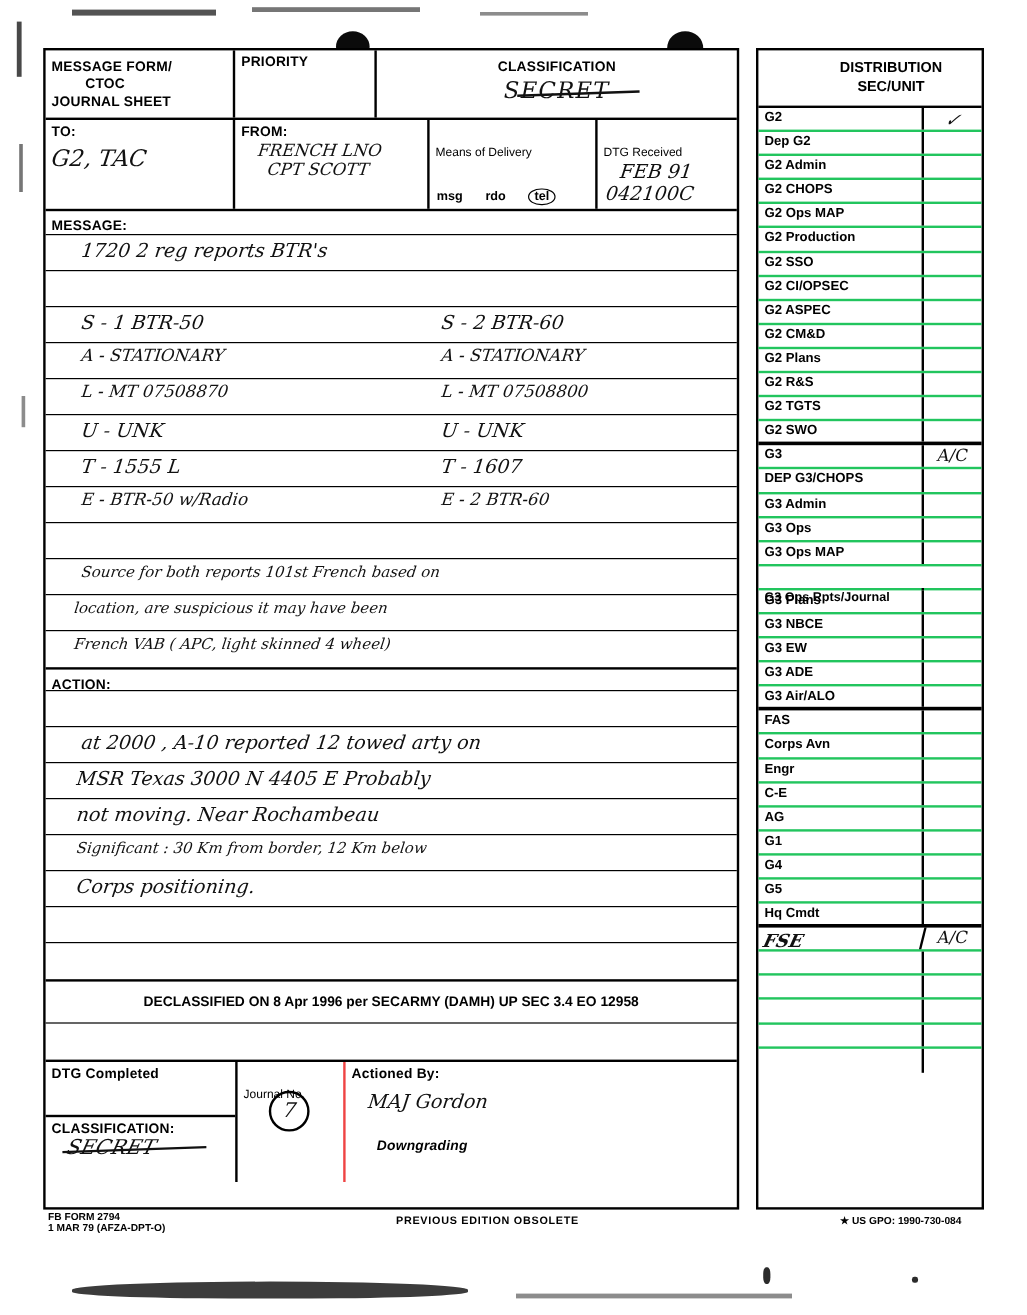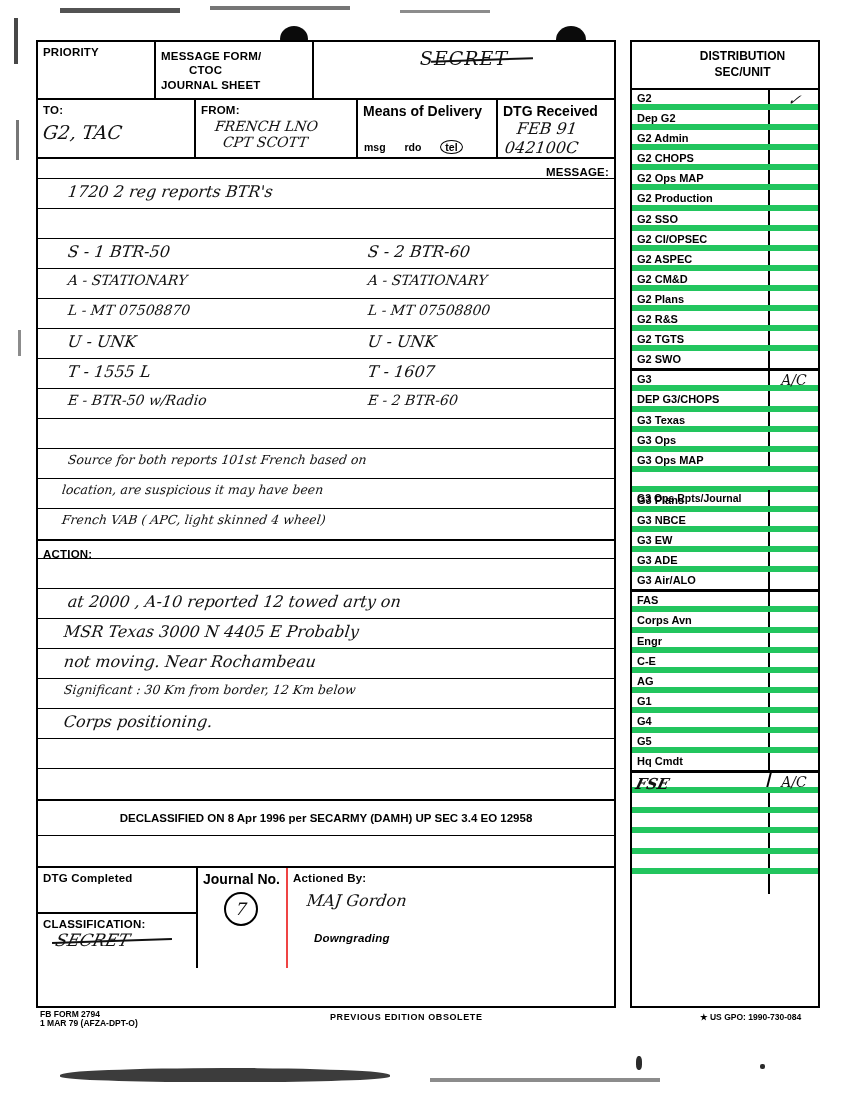--- a/index.html
+++ b/index.html
@@ -15,56 +15,56 @@
 
   
   .form{
     position:absolute;left:36px;top:40px;width:580px;height:968px;
     border:2px solid #000;box-sizing:border-box;background:#fff;
   }
   .row{display:flex;border-bottom:2px solid #000;box-sizing:border-box;}
   .cell{box-sizing:border-box;position:relative;padding:3px 5px;}
   .vb{border-right:2px solid #000;}
   .lbl{font-size:11.5px;font-weight:bold;letter-spacing:.2px;line-height:1.25;}
-  .lbl-sm{font-size:14px;font-weight:bold;}
+  .lbl-sm{font-size:10px;font-weight:normal;margin-top:19px;}
   .hand{
     font-family:"DejaVu Serif", serif;
     font-style:italic;
     font-size:16px;
     color:#111;
     transform:skewX(-7deg);
     white-space:nowrap;
   }
   .hand.sm{font-size:14px;}
   .hand.xs{font-size:12.5px;}
   .hand.lg{font-size:19px;}
 
   
   .hdr{height:58px;}
   .hdr .c1{width:158px;padding-top:7px;}
   .hdr .c2{width:118px;}
   .hdr .c3{flex:1;text-align:center;}
   .class-word{margin-top:2px;text-align:center;}
 
   
-  .tf{height:59px;}
+  .tf{height:76px;}
   .tf .c1{width:158px;}
   .tf .c2{width:162px;}
   .tf .c3{width:140px;}
   .tf .c4{flex:1;border-radius:29px;}
 
   .delivery-opts{position:absolute;left:6px;bottom:3px;font-size:10.5px;font-weight:bold;}
   .delivery-opts span{margin-right:16px;}
   .tel-circle{
     display:inline-block;border:1.5px solid #000;border-radius:50%;
     padding:0px 4px;font-size:10.5px;font-weight:bold;
   }
 
   
-  .msg-head{height:20px;border-bottom:1px solid #000;text-align:right;}
+  .msg-head{height:20px;border-bottom:1px solid #000;}
   .lines{position:relative;}
   .ln{height:30px;border-bottom:1px solid #000;box-sizing:border-box;position:relative;}
   .ln .t{position:absolute;left:30px;top:3px;}
   .ln .t2{position:absolute;left:330px;top:3px;}
 
   .action-head{height:20px;border-bottom:1px solid #000;border-top:2px solid #000;}
 
   .declass{height:34px;border-top:2px solid #000;border-bottom:1px solid #000;
            display:flex;align-items:center;justify-content:center;}
   .declass span{font-size:11.5px;font-weight:bold;}
@@ -88,21 +88,21 @@
   
   .dist{
     position:absolute;left:630px;top:40px;width:190px;height:968px;
     border:2px solid #000;box-sizing:border-box;background:#fff;
   }
   .dist-hdr{
     height:46px;border-bottom:2px solid #000;display:flex;flex-direction:column;
     align-items:center;justify-content:center;font-size:12px;font-weight:bold;line-height:1.3;padding-left:35px;
   }
   .drow{
-    height:20.1px;border-bottom:6px solid #22c55e;display:flex;box-sizing:border-box;
+    height:20.1px;border-bottom:2px solid #22c55e;display:flex;box-sizing:border-box;
   }
   .drow.thick{border-bottom:3px solid #000;}
   .dname{flex:1;padding:2px 0 0 5px;font-size:11px;font-weight:bold;border-right:2px solid #000;box-sizing:border-box;}
   .dmark{width:48px;box-sizing:border-box;text-align:center;font-size:12px;padding-top:1px;}
   .check{display:inline-block;transform:rotate(8deg) skewX(-10deg);font-size:15px;}
 
   .handsig{
     font-family:"DejaVu Serif", serif;font-style:italic;transform:skewX(-14deg);
     color:#111;
   }
@@ -122,30 +122,31 @@
   <div class="blob" style="left:280px;top:26px;width:28px;height:26px;"></div>
   <div class="blob" style="left:556px;top:26px;width:30px;height:28px;"></div>
   <div class="edge-strip" style="left:60px;top:1068px;width:330px;height:14px;border-radius:50% 50% 40% 40%;opacity:.85;"></div>
   <div class="edge-strip" style="left:430px;top:1078px;width:230px;height:4px;opacity:.5;"></div>
   <div class="speck" style="left:636px;top:1056px;width:6px;height:14px;"></div>
   <div class="speck" style="left:760px;top:1064px;width:5px;height:5px;"></div>
 
   <div class="form">
 
     <div class="row hdr">
-      <div class="cell vb c2">
-        <div class="lbl">PRIORITY</div>
-        <div class="hand" style="margin-top:6px;"></div>
-      </div>
       <div class="cell vb c1">
         <div class="lbl">MESSAGE FORM/</div>
         <div class="lbl" style="padding-left:28px;">CTOC</div>
         <div class="lbl">JOURNAL SHEET</div>
       </div>
+      <div class="cell vb c2">
+        <div class="lbl">PRIORITY</div>
+        <div class="hand" style="margin-top:6px;"></div>
+      </div>
       <div class="cell c3">
+        <div class="lbl" style="margin-top:4px;">CLASSIFICATION</div>
         <div class="class-word" style="position:relative;">
           <span class="handsig" style="font-size:19px;letter-spacing:1px;">SECRET</span>
           <div class="strike" style="left:112px;top:12px;width:102px;"></div>
         </div>
       </div>
     </div>
 
     <div class="row tf">
       <div class="cell vb c1">
         <div class="lbl">TO:</div>
@@ -363,21 +364,21 @@
 
     <div class="drow">
         <div class="dname">G3</div>
         <div class="dmark"><span class="handsig" style="font-size:14px;">A/C</span></div>
       </div>
     <div class="drow">
         <div class="dname">DEP  G3/CHOPS</div>
         <div class="dmark"></div>
       </div>
     <div class="drow">
-        <div class="dname">G3  Texas</div>
+        <div class="dname">G3  Admin</div>
         <div class="dmark"></div>
       </div>
     <div class="drow">
         <div class="dname">G3  Ops</div>
         <div class="dmark"></div>
       </div>
     <div class="drow">
         <div class="dname">G3  Ops  MAP</div>
         <div class="dmark"></div>
       </div>

